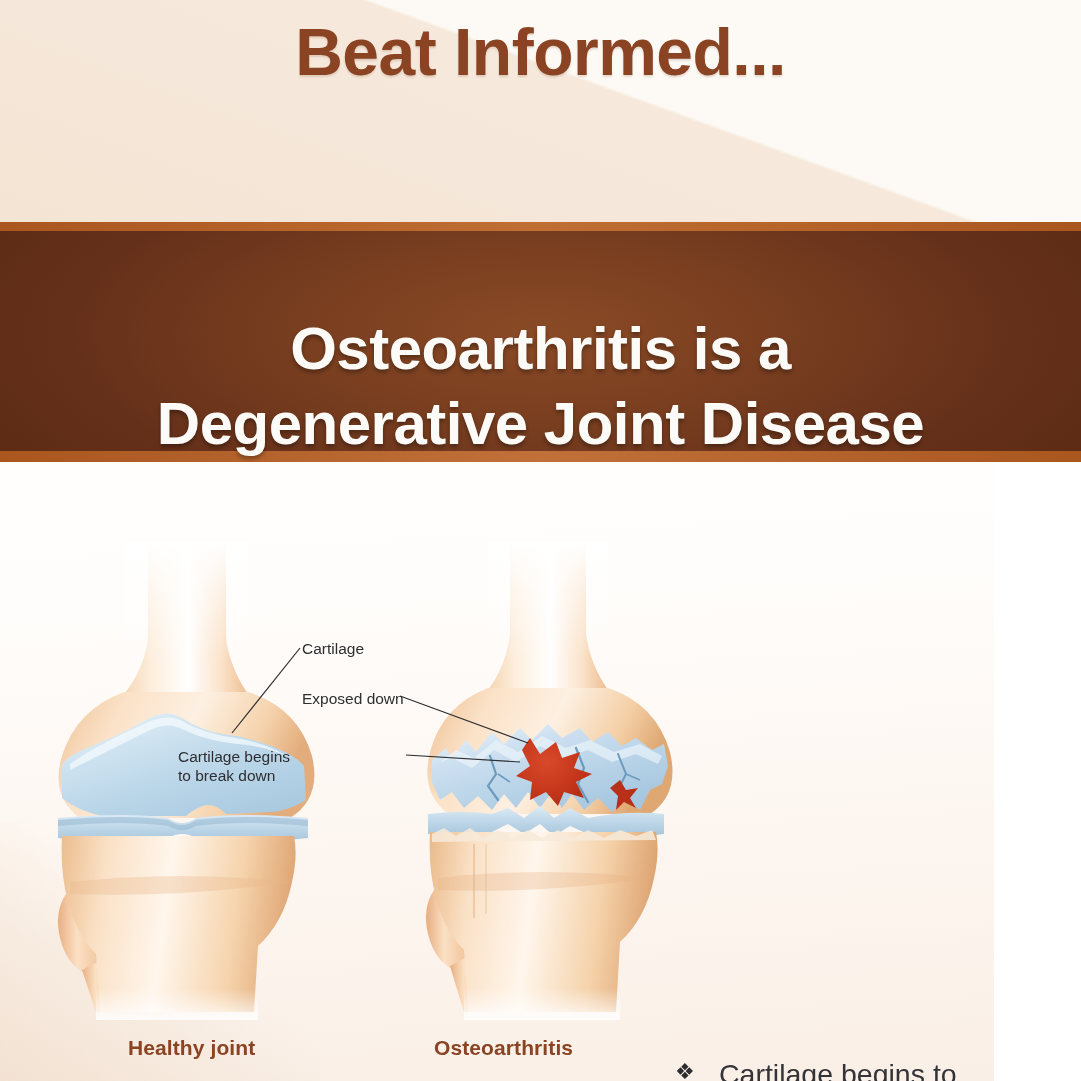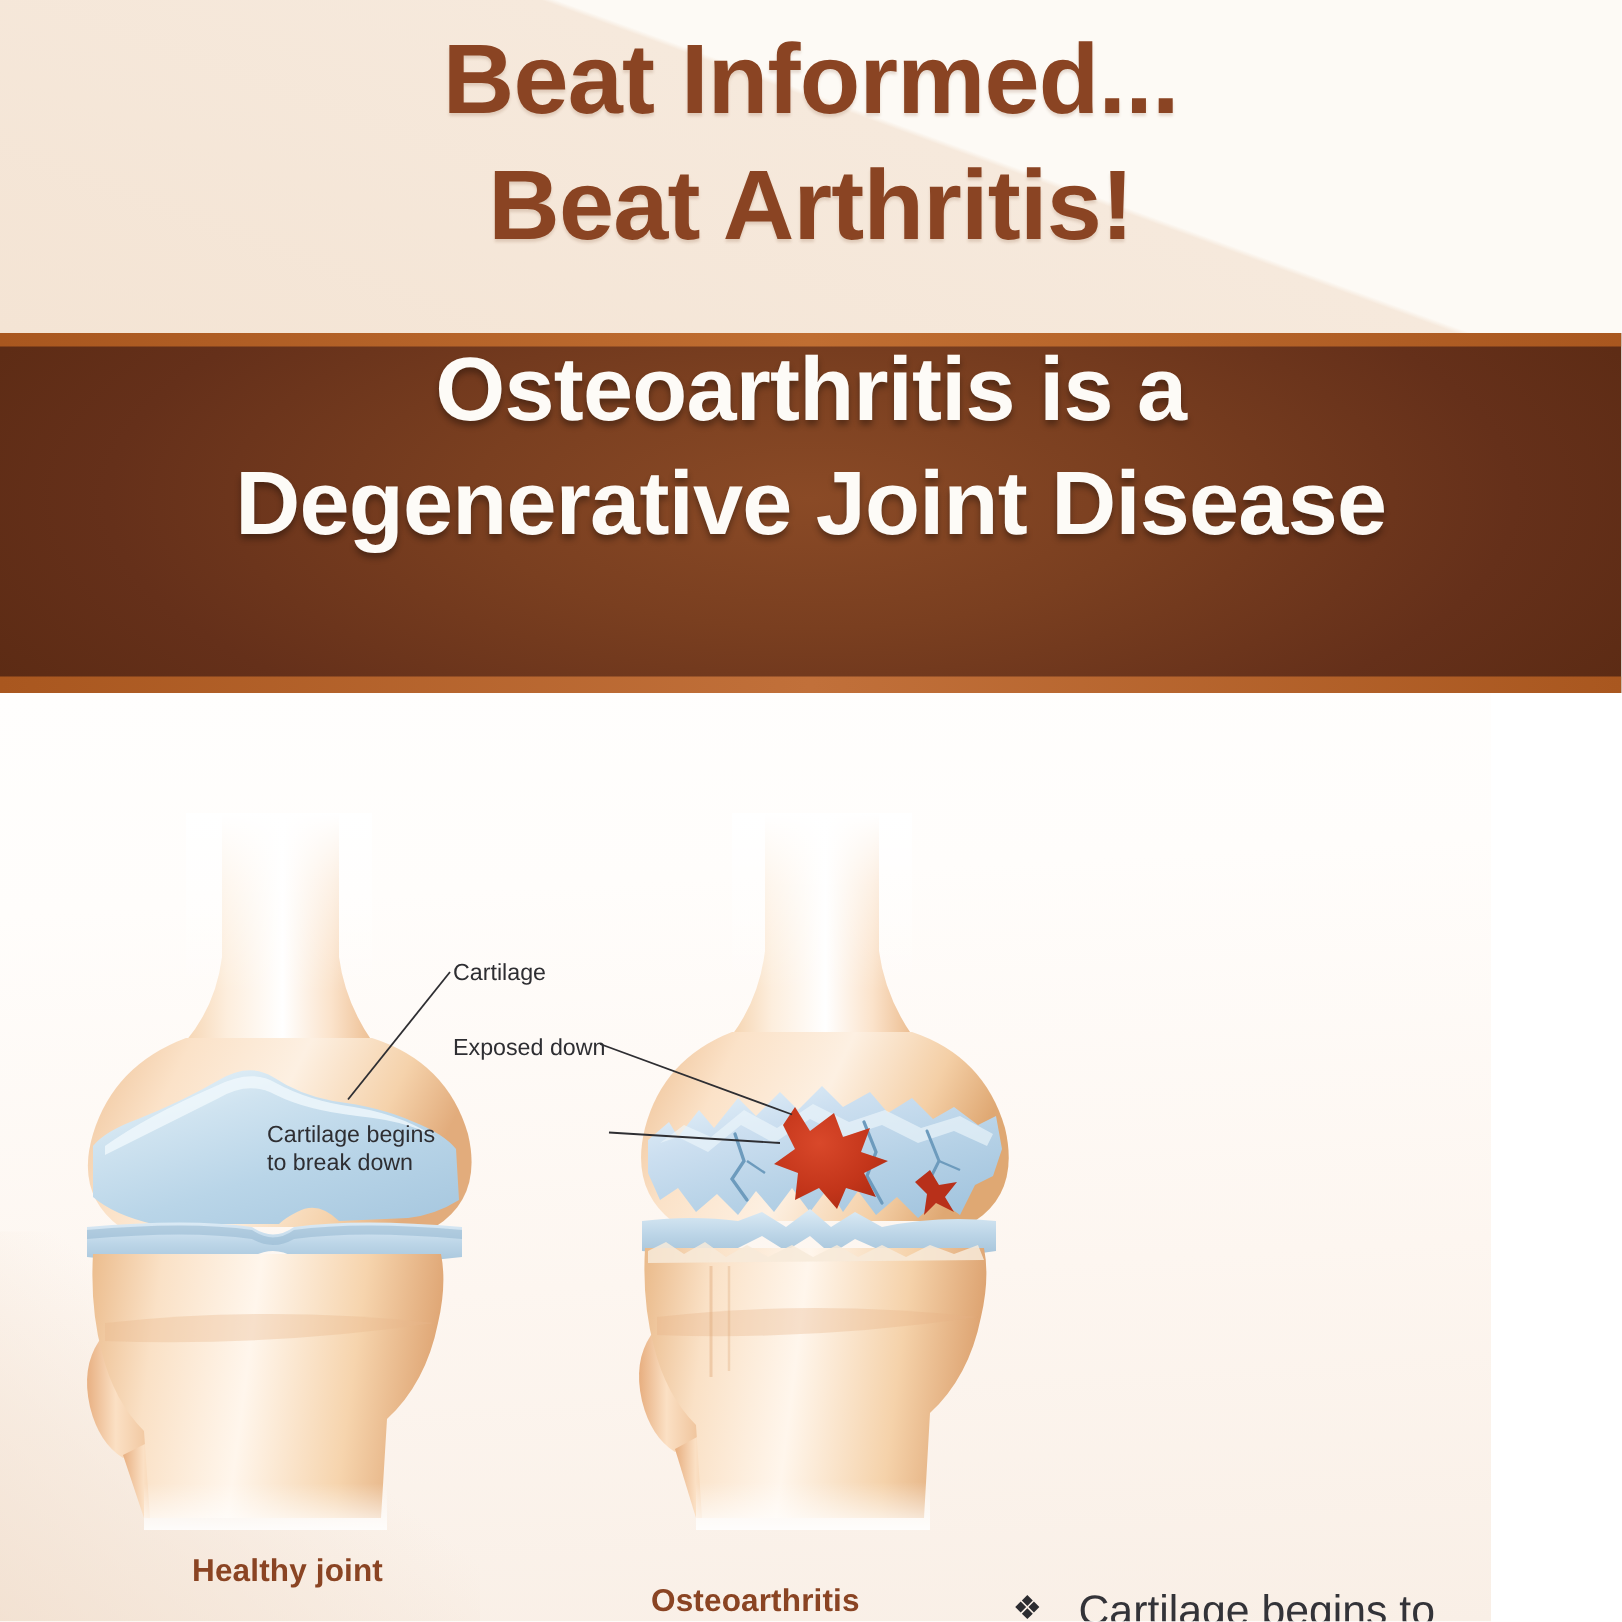--- a/index.html
+++ b/index.html
@@ -34,21 +34,21 @@
     white-space:nowrap;
     text-shadow:0 2px 2px rgba(120,70,40,0.18);
   }
 
   
   #banner {
     position:absolute; left:0; top:222px; width:1081px; height:240px;
     background:
       radial-gradient(ellipse 70% 120% at 50% 46%, #8a4a26 0%, #7a3f20 30%, #65301a 62%, #55270f 100%);
     overflow:hidden;
-    display:flex; flex-direction:column; align-items:center; justify-content:flex-start;
+    display:flex; flex-direction:column; align-items:center; justify-content:flex-end;
   }
   #banner .edge-top {
     position:absolute; left:0; top:0; width:1081px; height:9px;
     background:linear-gradient(90deg,#a9571f 0%, #c06e32 50%, #a9571f 100%);
   }
   #banner .edge-bottom {
     position:absolute; left:0; bottom:0; width:1081px; height:11px;
     background:linear-gradient(90deg,#a9571f 0%, #c1703a 50%, #a9571f 100%);
   }
   .banner-line {
@@ -116,21 +116,20 @@
     max-width:300px;
   }
 </style>
 </head>
 <body>
 
 <div id="header">
   <div class="diag-light"></div>
   <div class="hdr-inner">
     <div class="hdr-line">Beat Informed...</div>
-    <div class="hdr-line">Beat Arthritis!</div>
   </div>
 </div>
 
 <div id="banner">
   <div class="edge-top"></div>
   <div class="banner-line">Osteoarthritis is a</div>
   <div class="banner-line">Degenerative Joint Disease</div>
   <div class="edge-bottom"></div>
 </div>
 
@@ -330,21 +329,21 @@
   </div>
   <div class="callout" style="left:302px; top:690px; transform:translateY(-462px);">
     <span>Exposed down</span>
   </div>
   <div class="callout r" style="left:178px; width:222px; top:748px; transform:translateY(-462px);">
     <div>Cartilage begins</div>
     <div>to break down</div>
   </div>
 
   <div class="caption" style="left:80px; top:574px;margin-left:48px;">Healthy joint</div>
-  <div class="caption" style="left:434px; top:574px;margin-top:20px;">Osteoarthritis</div>
+  <div class="caption" style="left:434px; top:574px;">Osteoarthritis</div>
 
   <div id="bullets">
     <div class="bullet-row">
       <div class="bullet-mark">❖</div>
       <div class="bullet-text">Cartilage begins to break down</div>
     </div>
 
   </div>
 </div>
 

